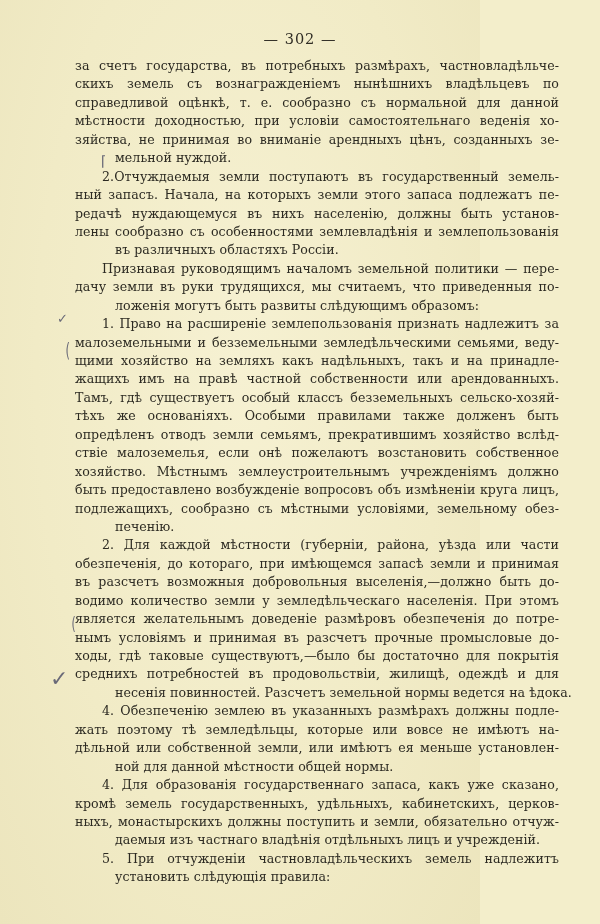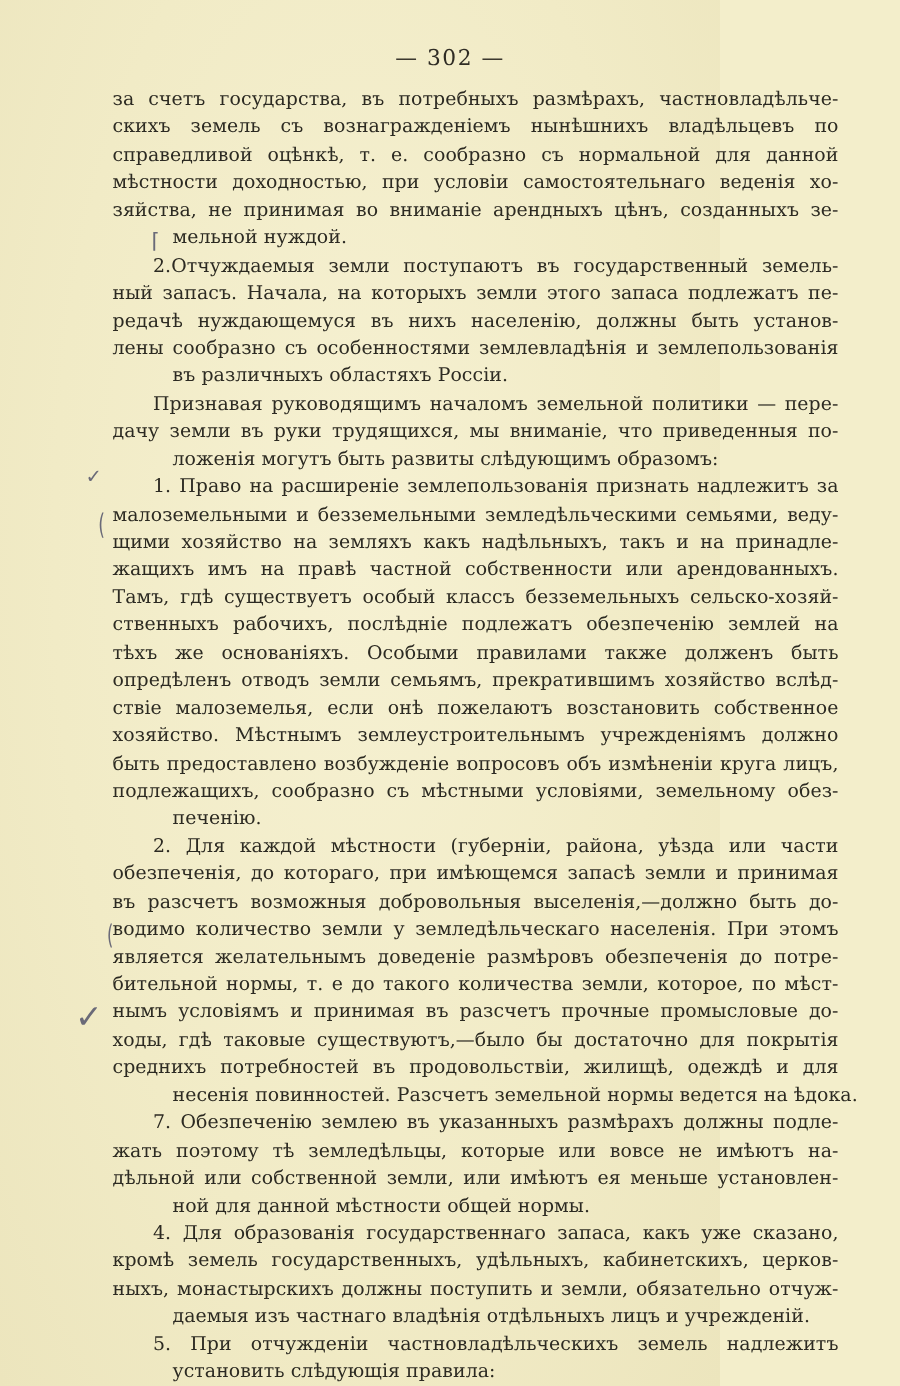--- a/index.html
+++ b/index.html
@@ -89,46 +89,44 @@
     <span class="line">справедливой оцѣнкѣ, т. е. сообразно съ нормальной для данной</span>
     <span class="line">мѣстности доходностью, при условіи самостоятельнаго веденія хо-</span>
     <span class="line">зяйства, не принимая во вниманіе арендныхъ цѣнъ, созданныхъ зе-</span>
     <span class="line last">мельной нуждой.</span>
     <span class="line indent"><span>2.</span><span>Отчуждаемыя земли поступаютъ</span> <span class="underline">въ государственный</span> <span>земель-</span></span>
     <span class="line">ный запасъ. Начала, на которыхъ земли этого запаса подлежатъ пе-</span>
     <span class="line">редачѣ нуждающемуся въ нихъ населенію, должны быть установ-</span>
     <span class="line">лены сообразно съ особенностями землевладѣнія и землепользованія</span>
     <span class="line last">въ различныхъ областяхъ Россіи.</span>
     <span class="line indent">Признавая руководящимъ началомъ земельной политики — пере-</span>
-    <span class="line">дачу земли въ руки трудящихся, мы вниманіе, что приведенныя по-</span>
+    <span class="line">дачу земли въ руки трудящихся, мы считаемъ, что приведенныя по-</span>
     <span class="line last">ложенія могутъ быть развиты слѣдующимъ образомъ:</span>
     <span class="line indent">1. Право на расширеніе землепользованія признать надлежитъ за</span>
     <span class="line">малоземельными и безземельными земледѣльческими семьями, веду-</span>
     <span class="line">щими хозяйство на земляхъ какъ надѣльныхъ, такъ и на принадле-</span>
     <span class="line">жащихъ имъ на правѣ частной собственности или арендованныхъ.</span>
     <span class="line">Тамъ, гдѣ существуетъ особый классъ безземельныхъ сельско-хозяй-</span>
-    <span class="line">ственныхъ рабочихъ, послѣдніе подлежатъ обезпеченію землей на</span>
     <span class="line">тѣхъ же основаніяхъ. Особыми правилами также долженъ быть</span>
     <span class="line">опредѣленъ отводъ земли семьямъ, прекратившимъ хозяйство вслѣд-</span>
     <span class="line">ствіе малоземелья, если онѣ пожелаютъ возстановить собственное</span>
     <span class="line">хозяйство. Мѣстнымъ землеустроительнымъ учрежденіямъ должно</span>
     <span class="line">быть предоставлено возбужденіе вопросовъ объ измѣненіи круга лицъ,</span>
     <span class="line">подлежащихъ, сообразно съ мѣстными условіями, земельному обез-</span>
     <span class="line last">печенію.</span>
     <span class="line indent">2. Для каждой мѣстности (губерніи, района, уѣзда или части</span>
     <span class="line">обезпеченія, до котораго, при имѣющемся запасѣ земли и принимая</span>
     <span class="line">въ разсчетъ возможныя добровольныя выселенія,—должно быть до-</span>
     <span class="line">водимо количество земли у земледѣльческаго населенія. При этомъ</span>
     <span class="line">является желательнымъ доведеніе размѣровъ обезпеченія до потре-</span>
-    <span class="line">бительной нормы, т. е до такого количества земли, которое, по мѣст-</span>
     <span class="line">нымъ условіямъ и принимая въ разсчетъ прочные промысловые до-</span>
     <span class="line">ходы, гдѣ таковые существуютъ,—было бы достаточно для покрытія</span>
     <span class="line">среднихъ потребностей въ продовольствіи, жилищѣ, одеждѣ и для</span>
     <span class="line last">несенія повинностей. Разсчетъ земельной нормы ведется на ѣдока.</span>
-    <span class="line indent">7. Обезпеченію землею въ указанныхъ размѣрахъ должны подле-</span>
+    <span class="line indent">4. Обезпеченію землею въ указанныхъ размѣрахъ должны подле-</span>
     <span class="line">жать поэтому тѣ земледѣльцы, которые или вовсе не имѣютъ на-</span>
     <span class="line">дѣльной или собственной земли, или имѣютъ ея меньше установлен-</span>
     <span class="line last">ной для данной мѣстности общей нормы.</span>
     <span class="line indent">4. Для образованія государственнаго запаса, какъ уже сказано,</span>
     <span class="line">кромѣ земель государственныхъ, удѣльныхъ, кабинетскихъ, церков-</span>
     <span class="line">ныхъ, монастырскихъ должны поступить и земли, обязательно отчуж-</span>
     <span class="line last">даемыя изъ частнаго владѣнія отдѣльныхъ лицъ и учрежденій.</span>
     <span class="line indent">5. При отчужденіи частновладѣльческихъ земель надлежитъ</span>
     <span class="line last">установить слѣдующія правила:</span>
   </div>

